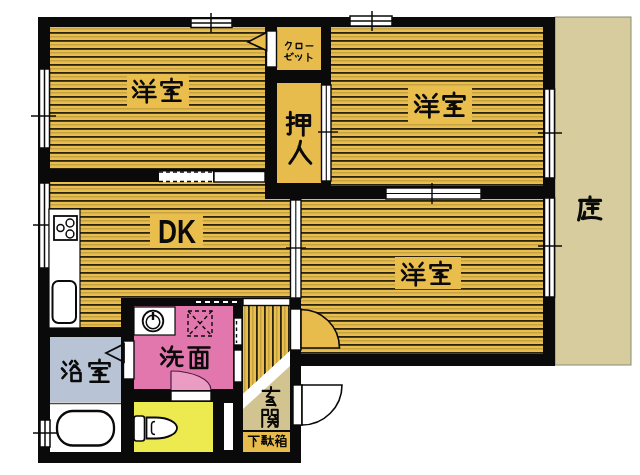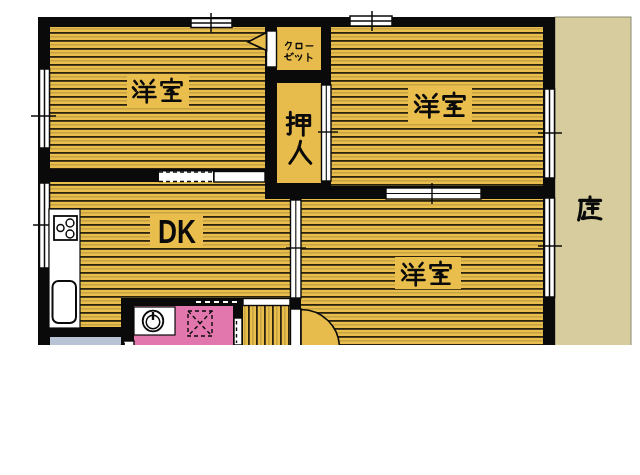--- a/index.html
+++ b/index.html
@@ -1,16 +1,16 @@
 <!DOCTYPE html>
 <html><head>
 <meta charset="utf-8">
 <style>
   html,body{margin:0;padding:0;background:#ffffff;}
-  #stage{position:relative;width:640px;height:345px;background:#ffffff;overflow:hidden;
+  #stage{position:relative;width:640px;height:474px;background:#ffffff;overflow:hidden;
          font-family:"Liberation Sans", sans-serif;}
 </style>
 </head>
 <body>
 <div id="stage">
 <svg width="640" height="475" viewBox="0 0 640 475">
 <defs>
   <pattern id="hs" width="10" height="8" patternUnits="userSpaceOnUse">
     <rect width="10" height="8" fill="#E9BE4D"></rect>
     <rect y="0" width="10" height="1.8" fill="#2a240e"></rect>

